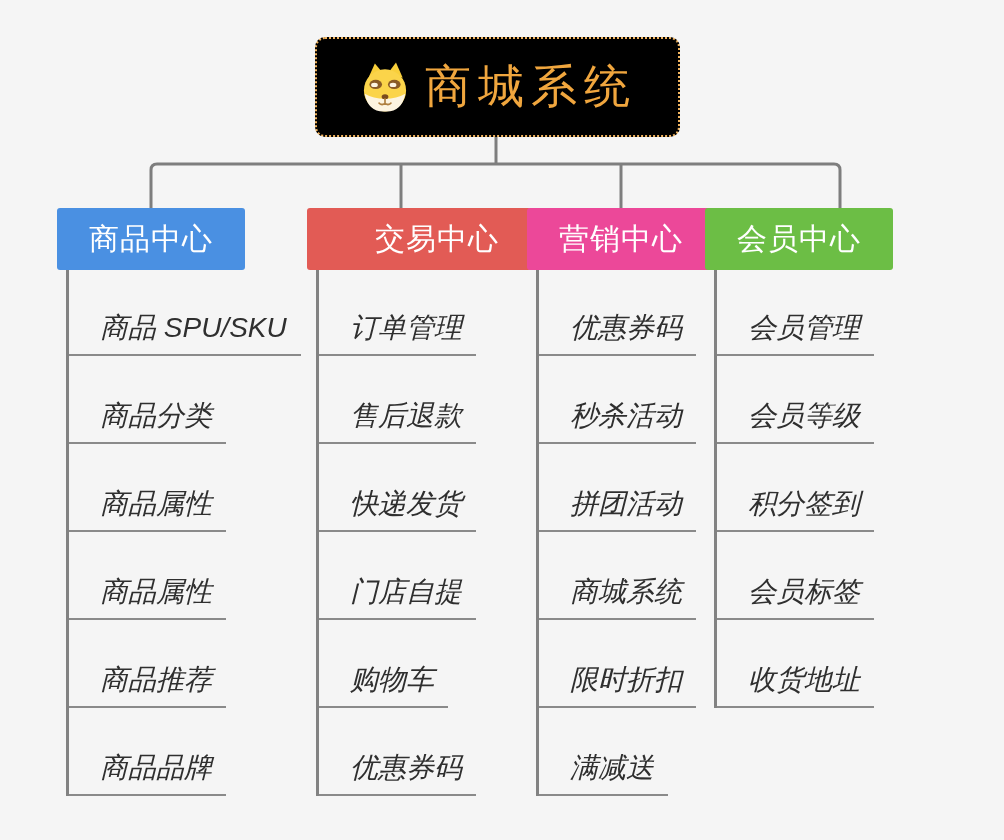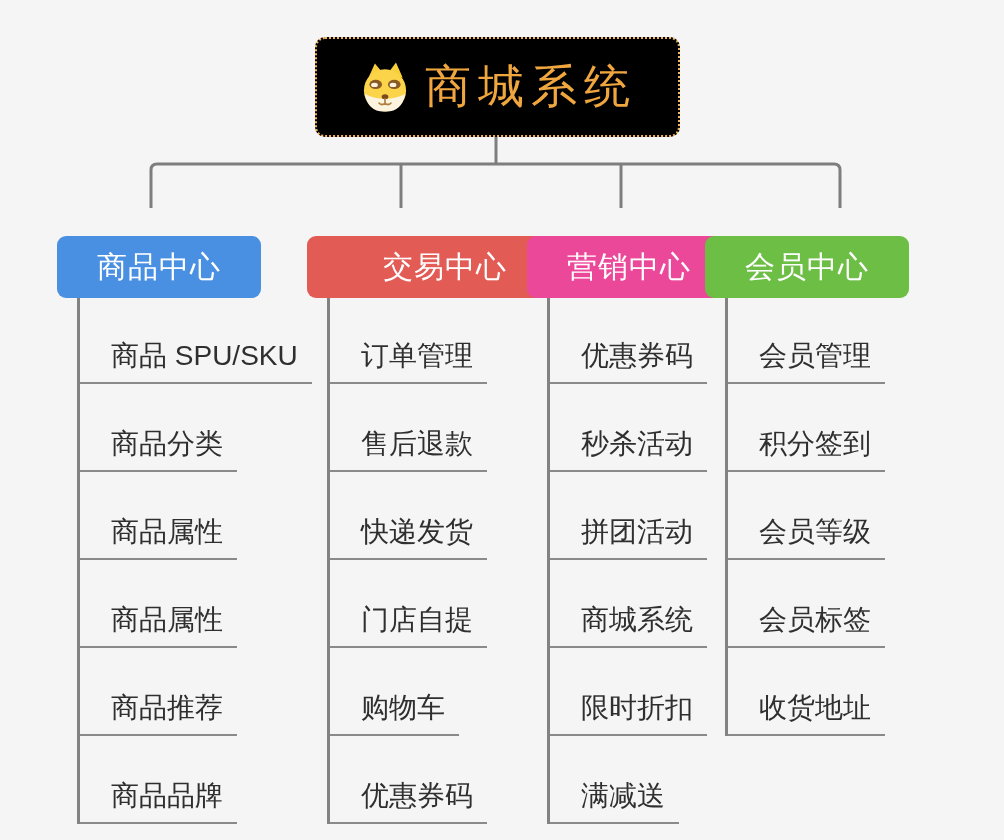--- a/index.html
+++ b/index.html
@@ -41,39 +41,39 @@
     white-space:nowrap;
   }
   .doge{width:54px;height:54px;flex:0 0 auto;}
   
   .branch{
     position:absolute;
     top:208px;
     width:250px;
   }
   .branch-box{
-    width:204px;height:62px;
-    border-radius:9px;
+    width:188px;height:62px;
+    border-radius:3px;
     color:#ffffff;
     font-size:30px;
     letter-spacing:1px;
     display:flex;
     align-items:center;
     justify-content:center;
     cursor:pointer;
     position:relative;
     z-index:2;
     white-space:nowrap;
-    margin-top:28px;
   }
   .branch-children{
-    margin-left:20px;
+    margin-left:9px;
     border-left:3px solid #828282;
     position:relative;
     z-index:1;
+    font-style:italic;
   }
   .sub-row{
     height:88px;
     display:flex;
     align-items:flex-end;
   }
   .sub-row:first-child{height:86px;}
   .sub-item{
     display:inline-block;
     border-bottom:2px solid #8A8A8A;
@@ -186,26 +186,26 @@
     </div>
   </div>
 
   <div class="branch" style="left:705px">
     <div class="branch-box" style="background-color: rgb(108, 190, 69);">会员中心</div>
     <div class="branch-children">
       <div class="sub-row">
           <span class="sub-item">会员管理</span>
         </div>
       <div class="sub-row">
+          <span class="sub-item">会员等级</span>
+        </div>
+      <div class="sub-row">
           <span class="sub-item">积分签到</span>
         </div>
       <div class="sub-row">
-          <span class="sub-item">会员等级</span>
-        </div>
-      <div class="sub-row">
           <span class="sub-item">会员标签</span>
         </div>
       <div class="sub-row">
           <span class="sub-item">收货地址</span>
         </div>
     </div>
   </div>
 
 </div>
 

